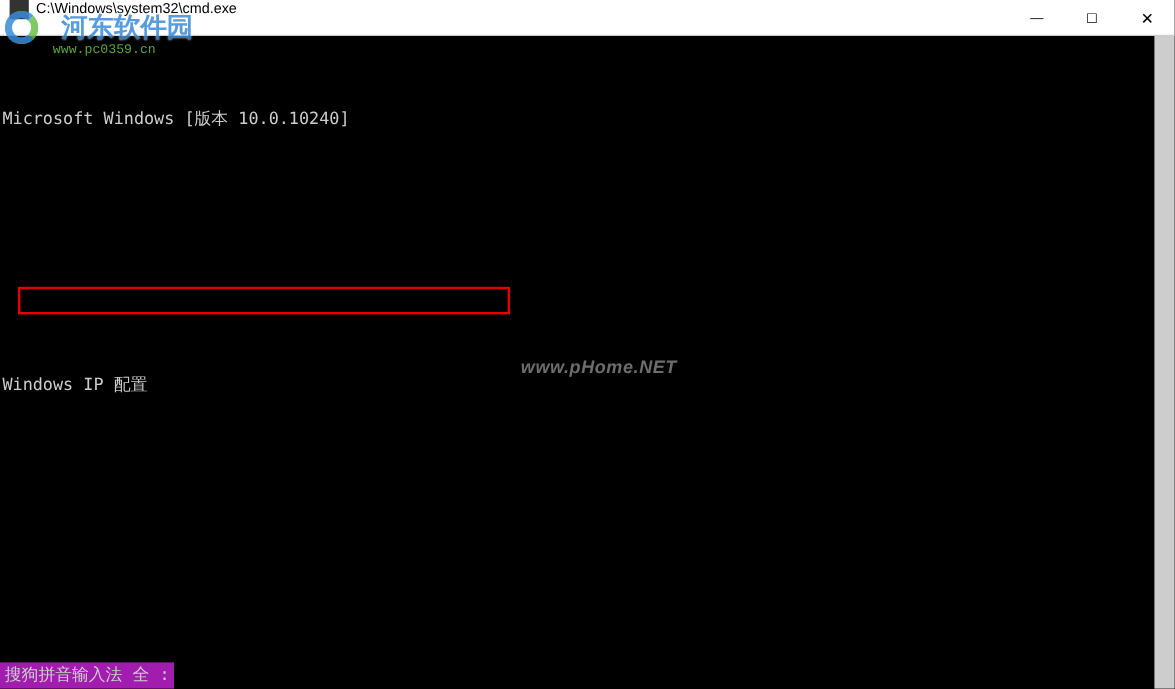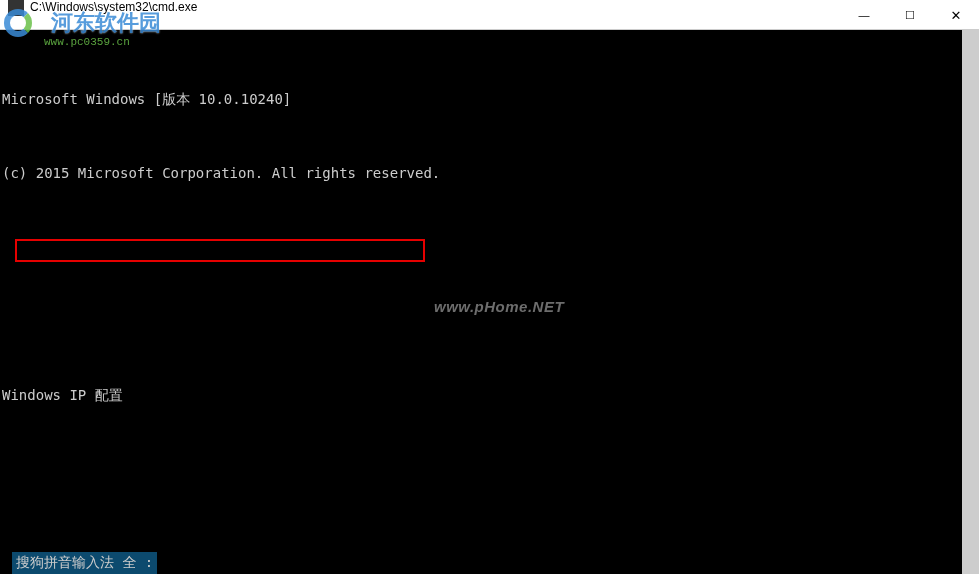--- a/index.html
+++ b/index.html
@@ -113,23 +113,23 @@
     opacity: 0.85;
     pointer-events: none;
     font-style: italic;
     letter-spacing: 0.5px;
   }
 
   
   .ime-status {
     position: absolute;
     bottom: 0;
-    left: 12px;
+    left: 0;
     color: #ccc;
-    background: #0c4a6e;
+    background: #a21caf;
     padding: 2px 4px;
     font-size: 14px;
   }
 
   
   .scrollbar {
     position: absolute;
     top: 30px;
     right: 0;
     width: 17px;
@@ -148,21 +148,20 @@
 <div class="titlebar">
   <span class="titlebar-icon"></span>
   <span class="titlebar-title">C:\Windows\system32\cmd.exe</span>
   <div class="win-btn">—</div>
   <div class="win-btn">☐</div>
   <div class="win-btn close">✕</div>
 </div>
 
 <div class="terminal">
   <span class="term-line">Microsoft Windows [版本 10.0.10240]</span>
-  <span class="term-line">(c) 2015 Microsoft Corporation. All rights reserved.</span>
   <span class="term-line"></span>
   <span class="term-line"></span>
   <span class="term-line">Windows IP 配置</span>
   <span class="term-line"></span>
   <span class="term-line"></span>
   <span class="term-line"></span>
   
   
   
   

